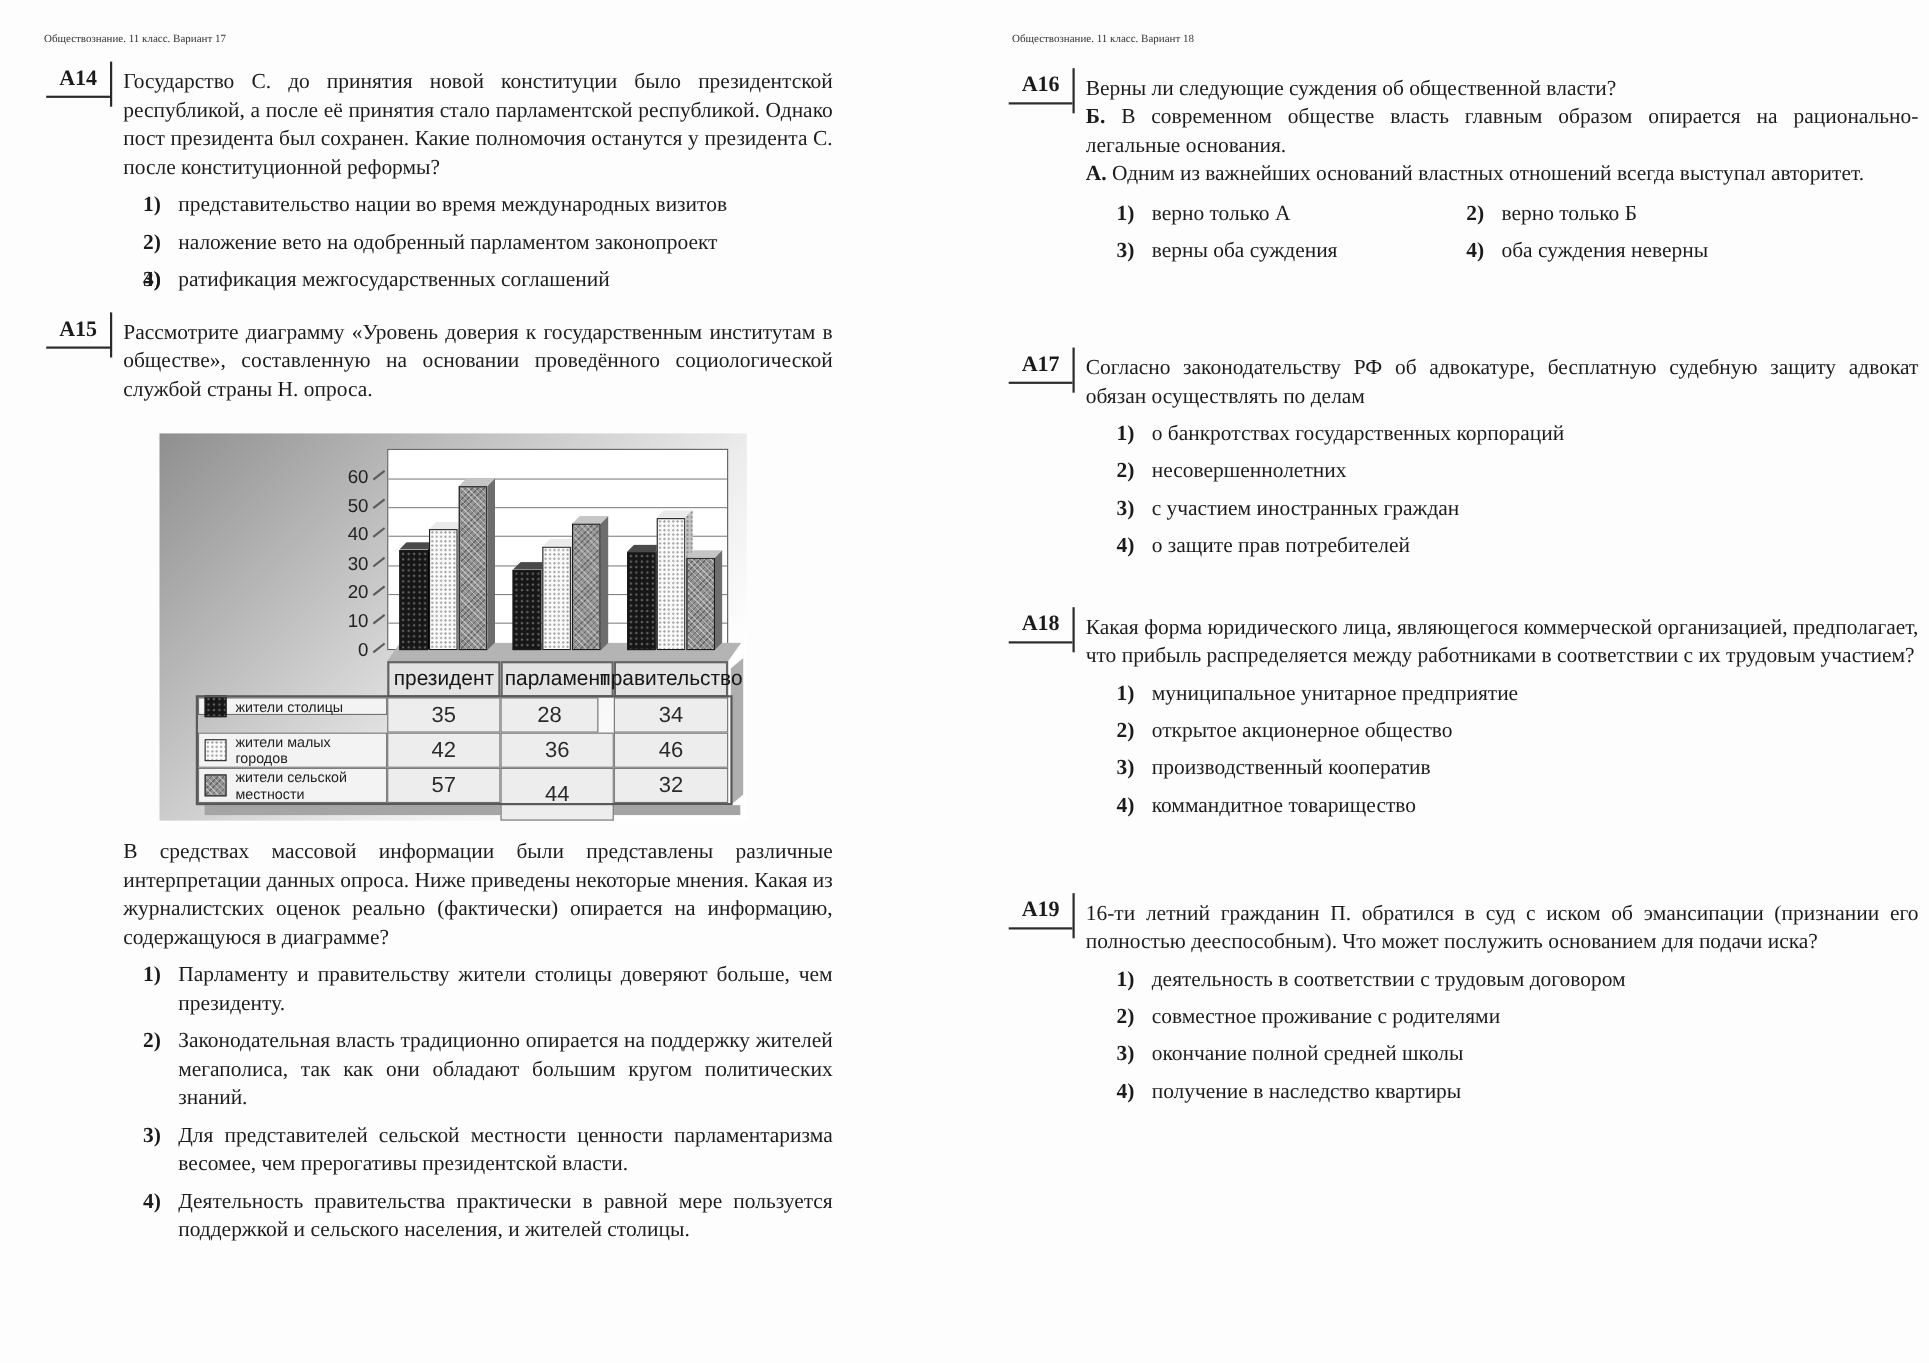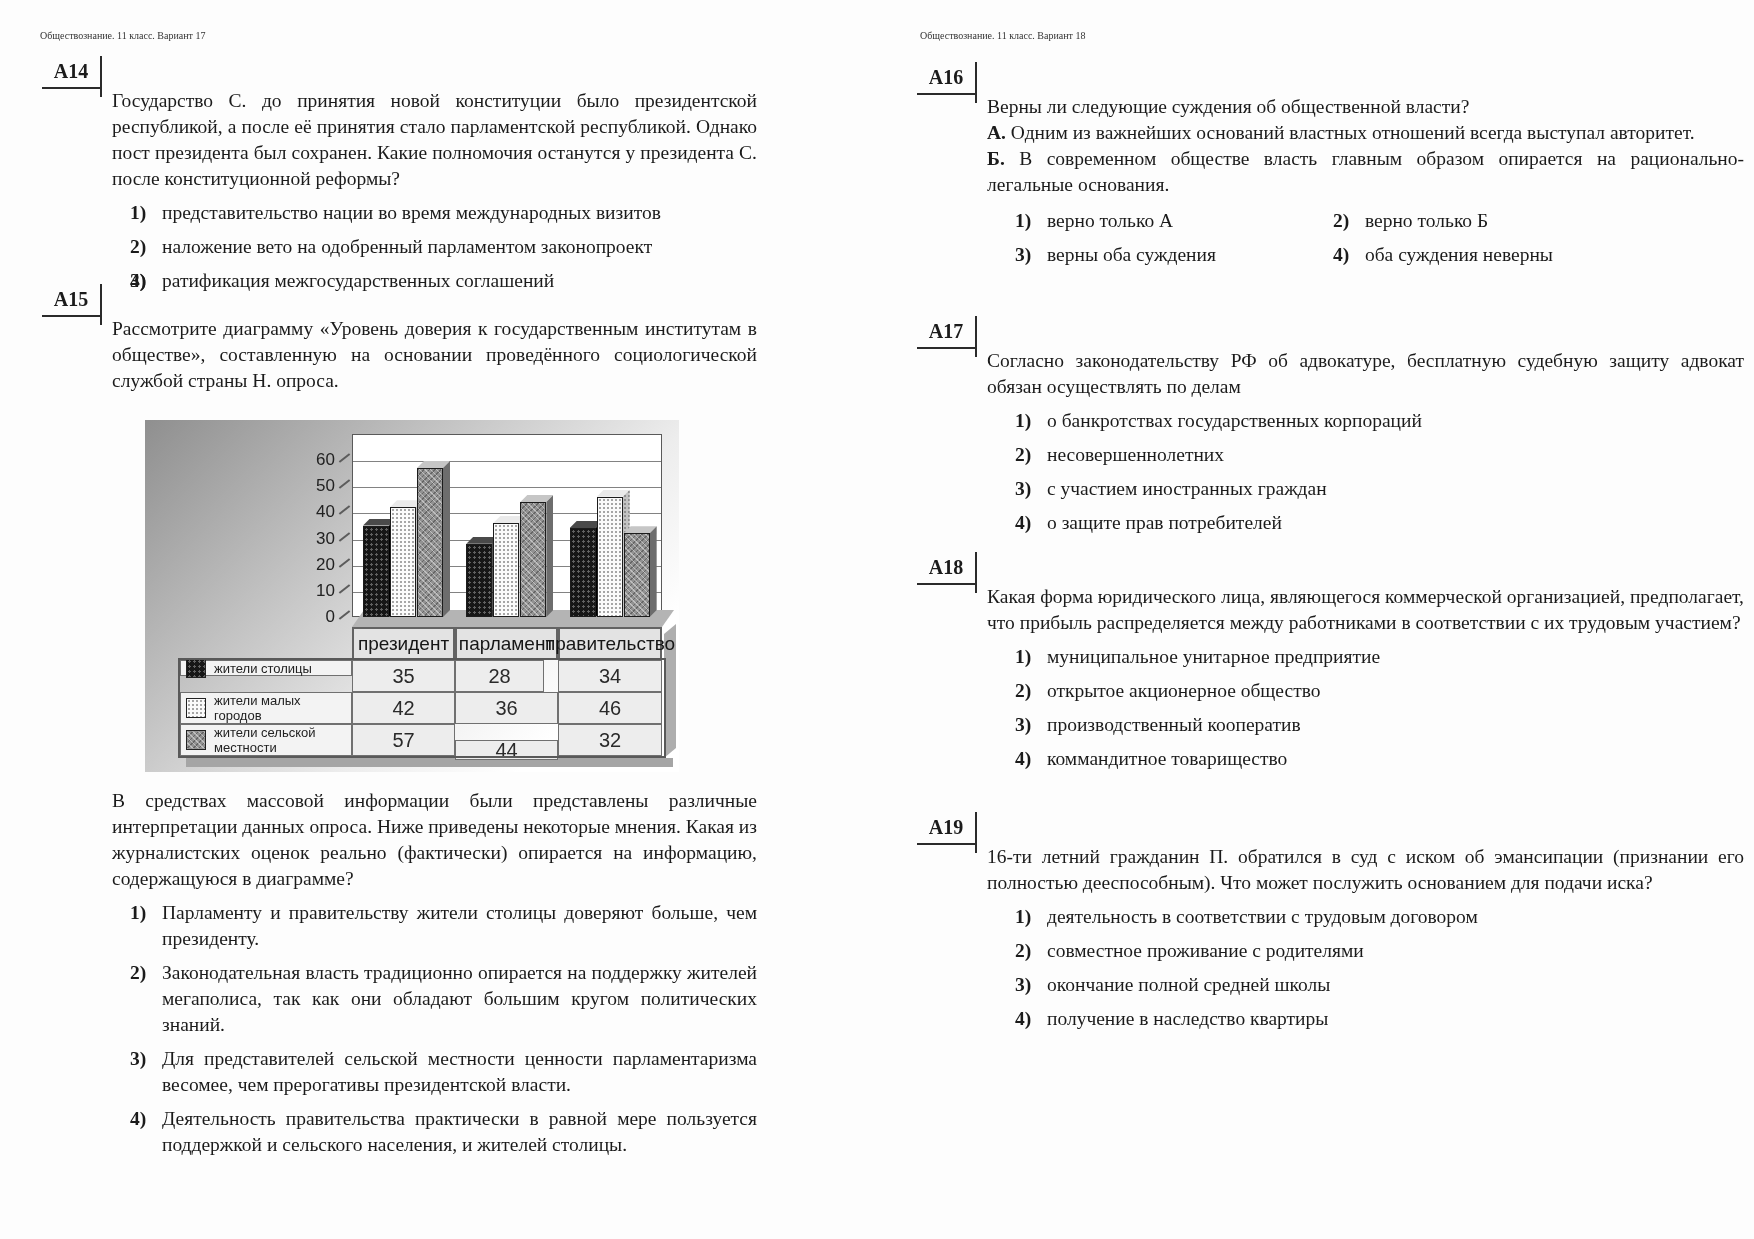--- a/index.html
+++ b/index.html
@@ -14,21 +14,21 @@
   #page-7 .pg-header{left:40px;right:92px;}
   #page-8 .pg-header{left:43px;right:22px;}
 
   .q{position:absolute;display:flex;align-items:flex-start;}
   #page-7 .q{left:42px;}
   #page-8 .q{left:40px;}
   .q-label{position:relative;flex:none;width:58px;height:27px;margin-top:-2px;
            font-size:20px;font-weight:bold;text-align:center;
            border-bottom:2px solid #2b2b2b;}
   .q-label::after{content:"";position:absolute;right:-2px;top:-4px;width:2px;height:41px;background:#2b2b2b;}
-  .q-body{margin-left:12px;margin-top:26px;}
+  .q-body{margin-left:12px;}
   #page-7 .q-body{width:645px;}
   #page-8 .q-body{width:757px;}
   .qtext{margin:0;font-size:19.5px;line-height:26px;text-align:justify;}
   .stmt{margin:0;font-size:19.5px;line-height:26px;text-align:justify;}
   .stmt b{font-weight:bold;}
 
   .opts{margin-top:6px;}
   .opt{position:relative;margin-top:8px;font-size:19.5px;line-height:26px;text-align:justify;}
   #page-7 .opt{padding-left:50px;}
   #page-7 .opt .num{position:absolute;left:18px;font-weight:bold;}
@@ -199,21 +199,21 @@
               <span>жители малых городов</span>
             </div>
             <div class="vcell" style="left: 207px; top: 272px; width: 103px; height: 32px;">42</div>
             <div class="vcell" style="left: 310px; top: 272px; width: 103px; height: 32px;">36</div>
             <div class="vcell" style="left: 413px; top: 272px; width: 104px; height: 32px;">46</div>
             <div class="lcell" style="left: 35px; top: 304px; width: 172px; height: 32px;">
               <span class="sw k2"></span>
               <span>жители сельской местности</span>
             </div>
             <div class="vcell" style="left: 207px; top: 304px; width: 103px; height: 32px;">57</div>
-            <div class="vcell" style="left: 310px; top: 320px; width: 103px; height: 20px;">44</div>
+            <div class="vcell" style="left: 310px; top: 304px; width: 103px; height: 48px;">44</div>
             <div class="vcell" style="left: 413px; top: 304px; width: 104px; height: 32px; text-align: right;">32</div>
             <div class="legend-frame"></div>
           </div>
 
         <p class="qtext">В средствах массовой информации были представлены различные интерпретации данных опроса. Ниже приведены некоторые мнения. Какая из журналистских оценок реально (фактически) опирается на информацию, содержащуюся в диаграмме?</p>
         <div class="opts">
           <div class="opt"><span class="num">1)</span><span>Парламенту и правительству жители столицы доверяют больше, чем президенту.</span></div>
           <div class="opt"><span class="num">2)</span><span>Законодательная власть традиционно опирается на поддержку жителей мегаполиса, так как они обладают большим кругом политических знаний.</span></div>
           <div class="opt"><span class="num">3)</span><span>Для представителей сельской местности ценности парламентаризма весомее, чем прерогативы президентской власти.</span></div>
           <div class="opt"><span class="num">4)</span><span>Деятельность правительства практически в равной мере пользуется поддержкой и сельского населения, и жителей столицы.</span></div>
@@ -225,22 +225,22 @@
   <div class="page" id="page-8">
     <div class="pg-header">
       <span>Обществознание. 11 класс. Вариант 1</span>
       <span>8</span>
     </div>
 
     <div class="q" style="top:68px;">
       <div class="q-label">А16</div>
       <div class="q-body">
         <p class="qtext">Верны ли следующие суждения об общественной власти?</p>
+        <p class="stmt"><b>Б.</b> <span>В современном обществе власть главным образом опирается на рационально-легальные основания.</span></p>
         <p class="stmt"><b>А.</b> <span>Одним из важнейших оснований властных отношений всегда выступал авторитет.</span></p>
-        <p class="stmt"><b>Б.</b> <span>В современном обществе власть главным образом опирается на рационально-легальные основания.</span></p>
         <div class="opts-grid">
           <div class="opt"><span class="num">1)</span><span>верно только А</span></div>
           <div class="opt"><span class="num">2)</span><span>верно только Б</span></div>
           <div class="opt"><span class="num">3)</span><span>верны оба суждения</span></div>
           <div class="opt"><span class="num">4)</span><span>оба суждения неверны</span></div>
         </div>
       </div>
     </div>
 
     <div class="q" style="top:322px;">

